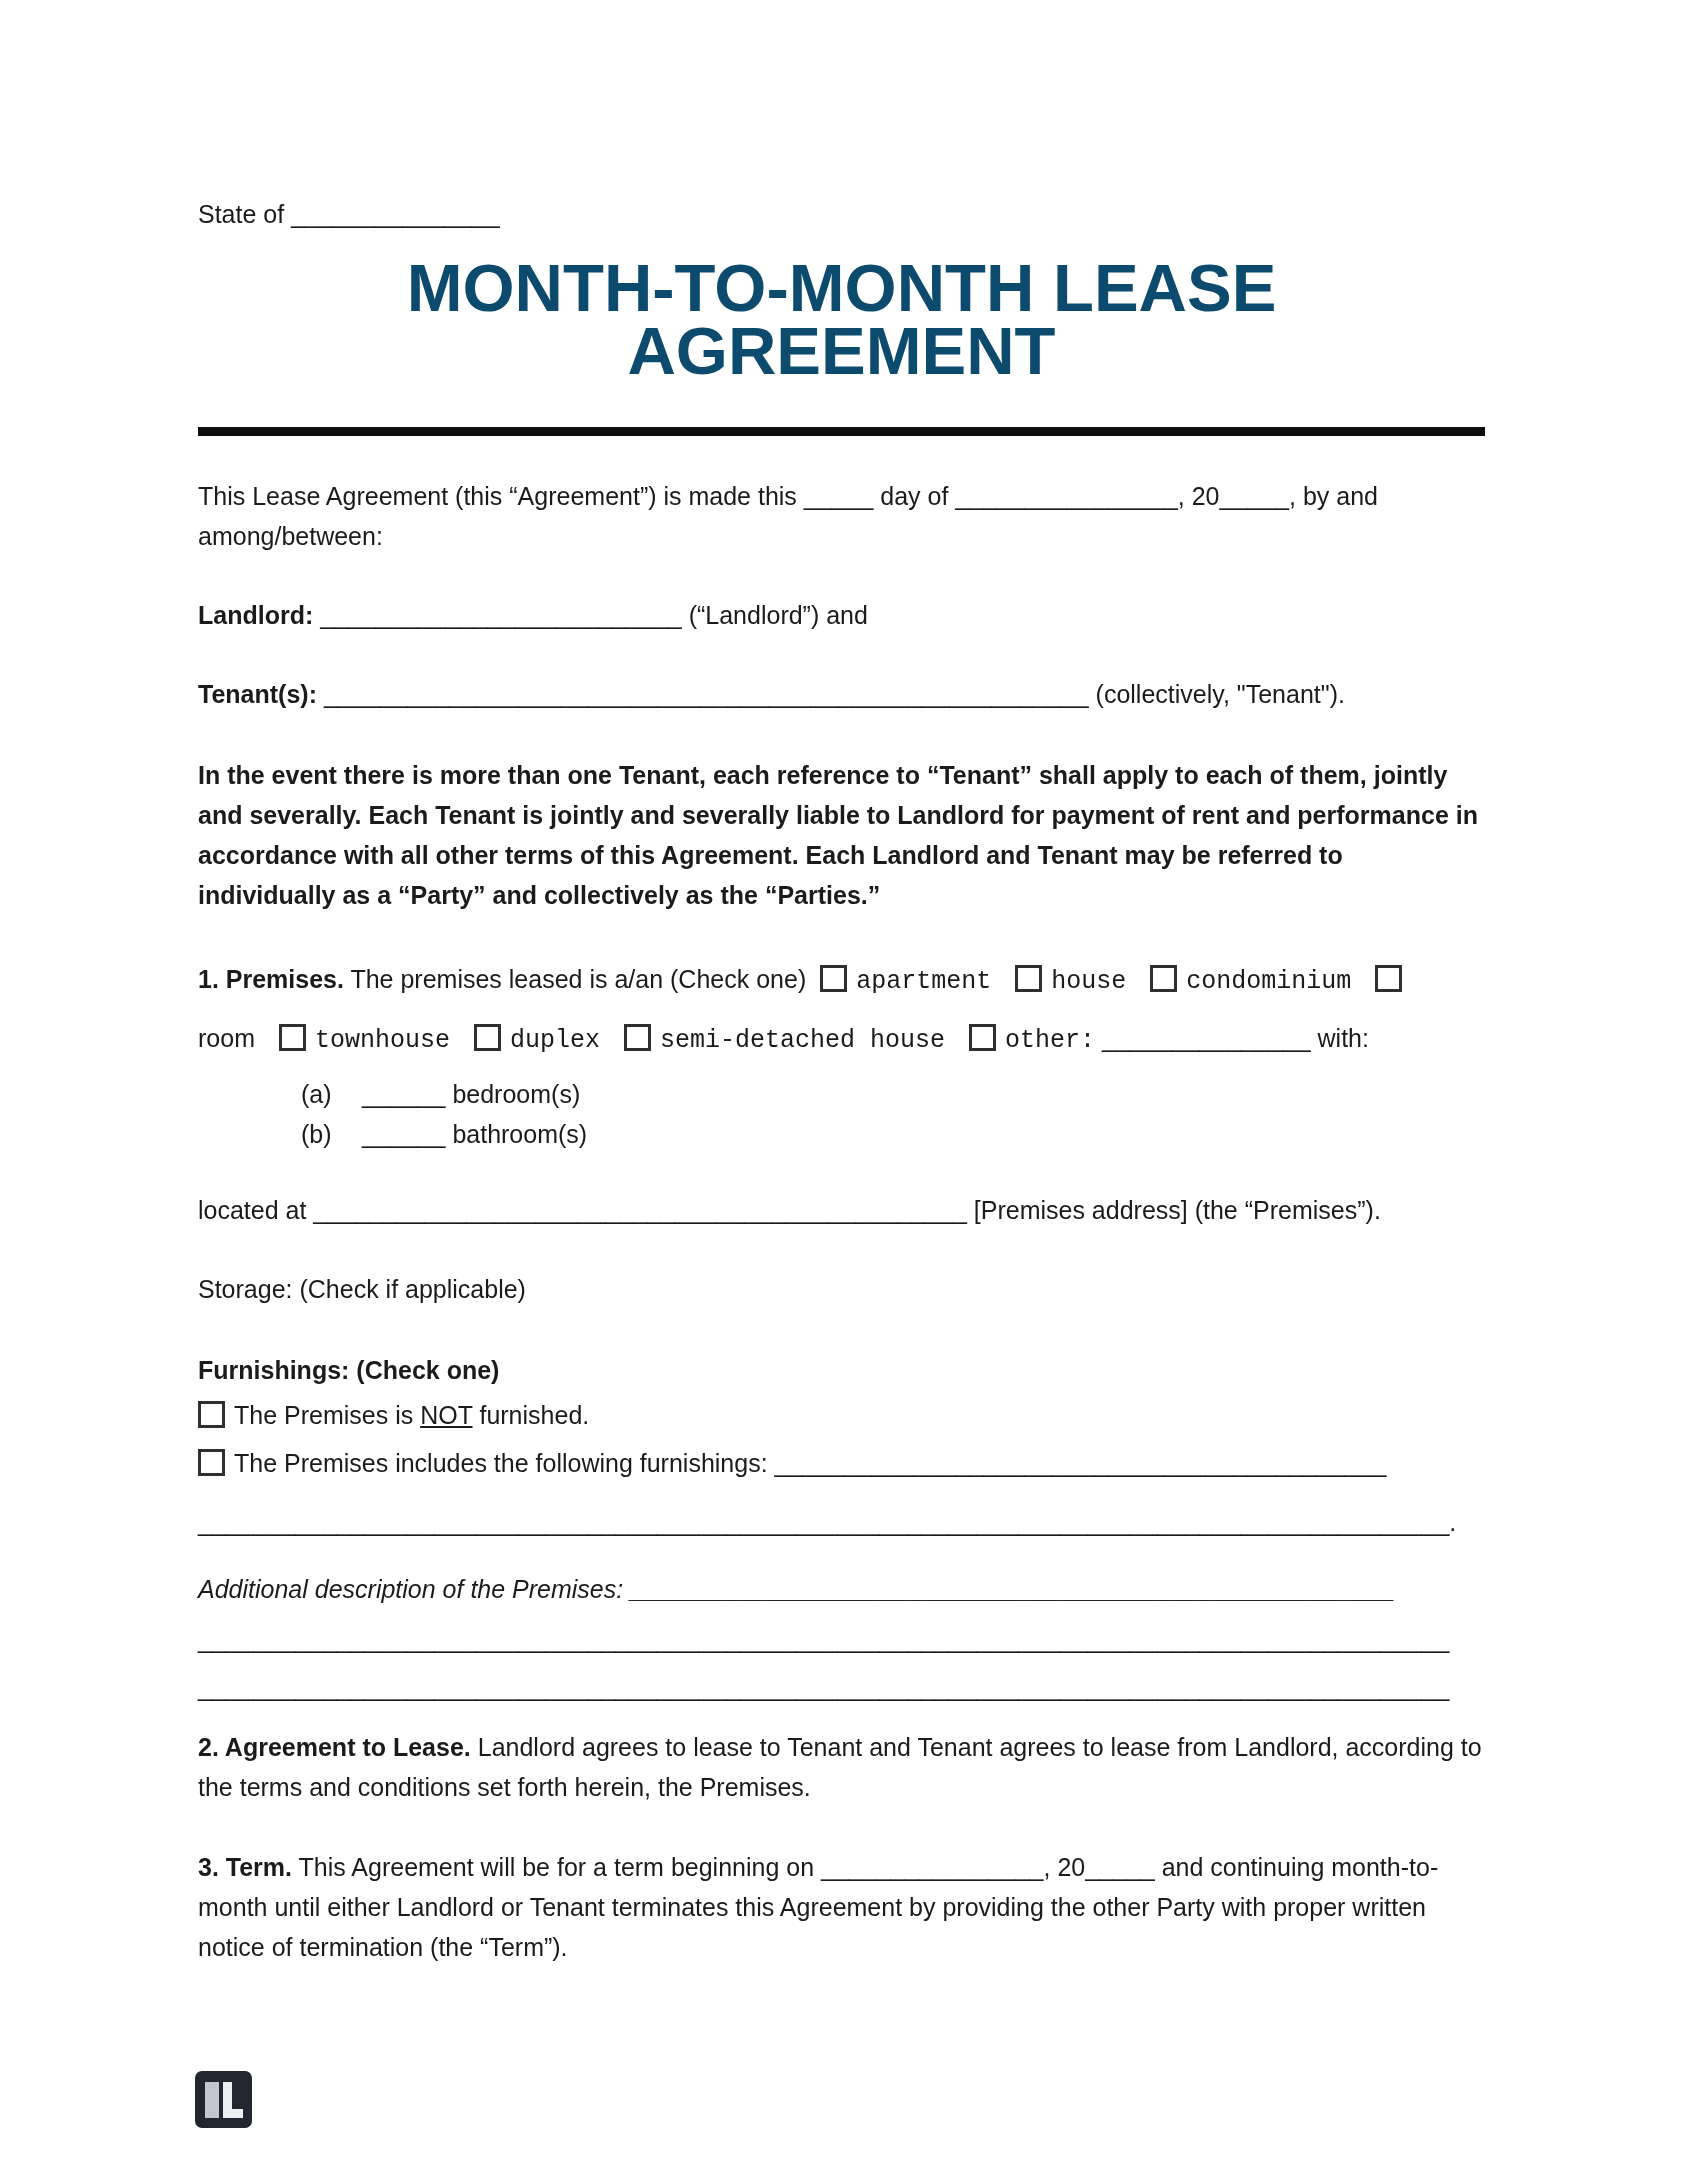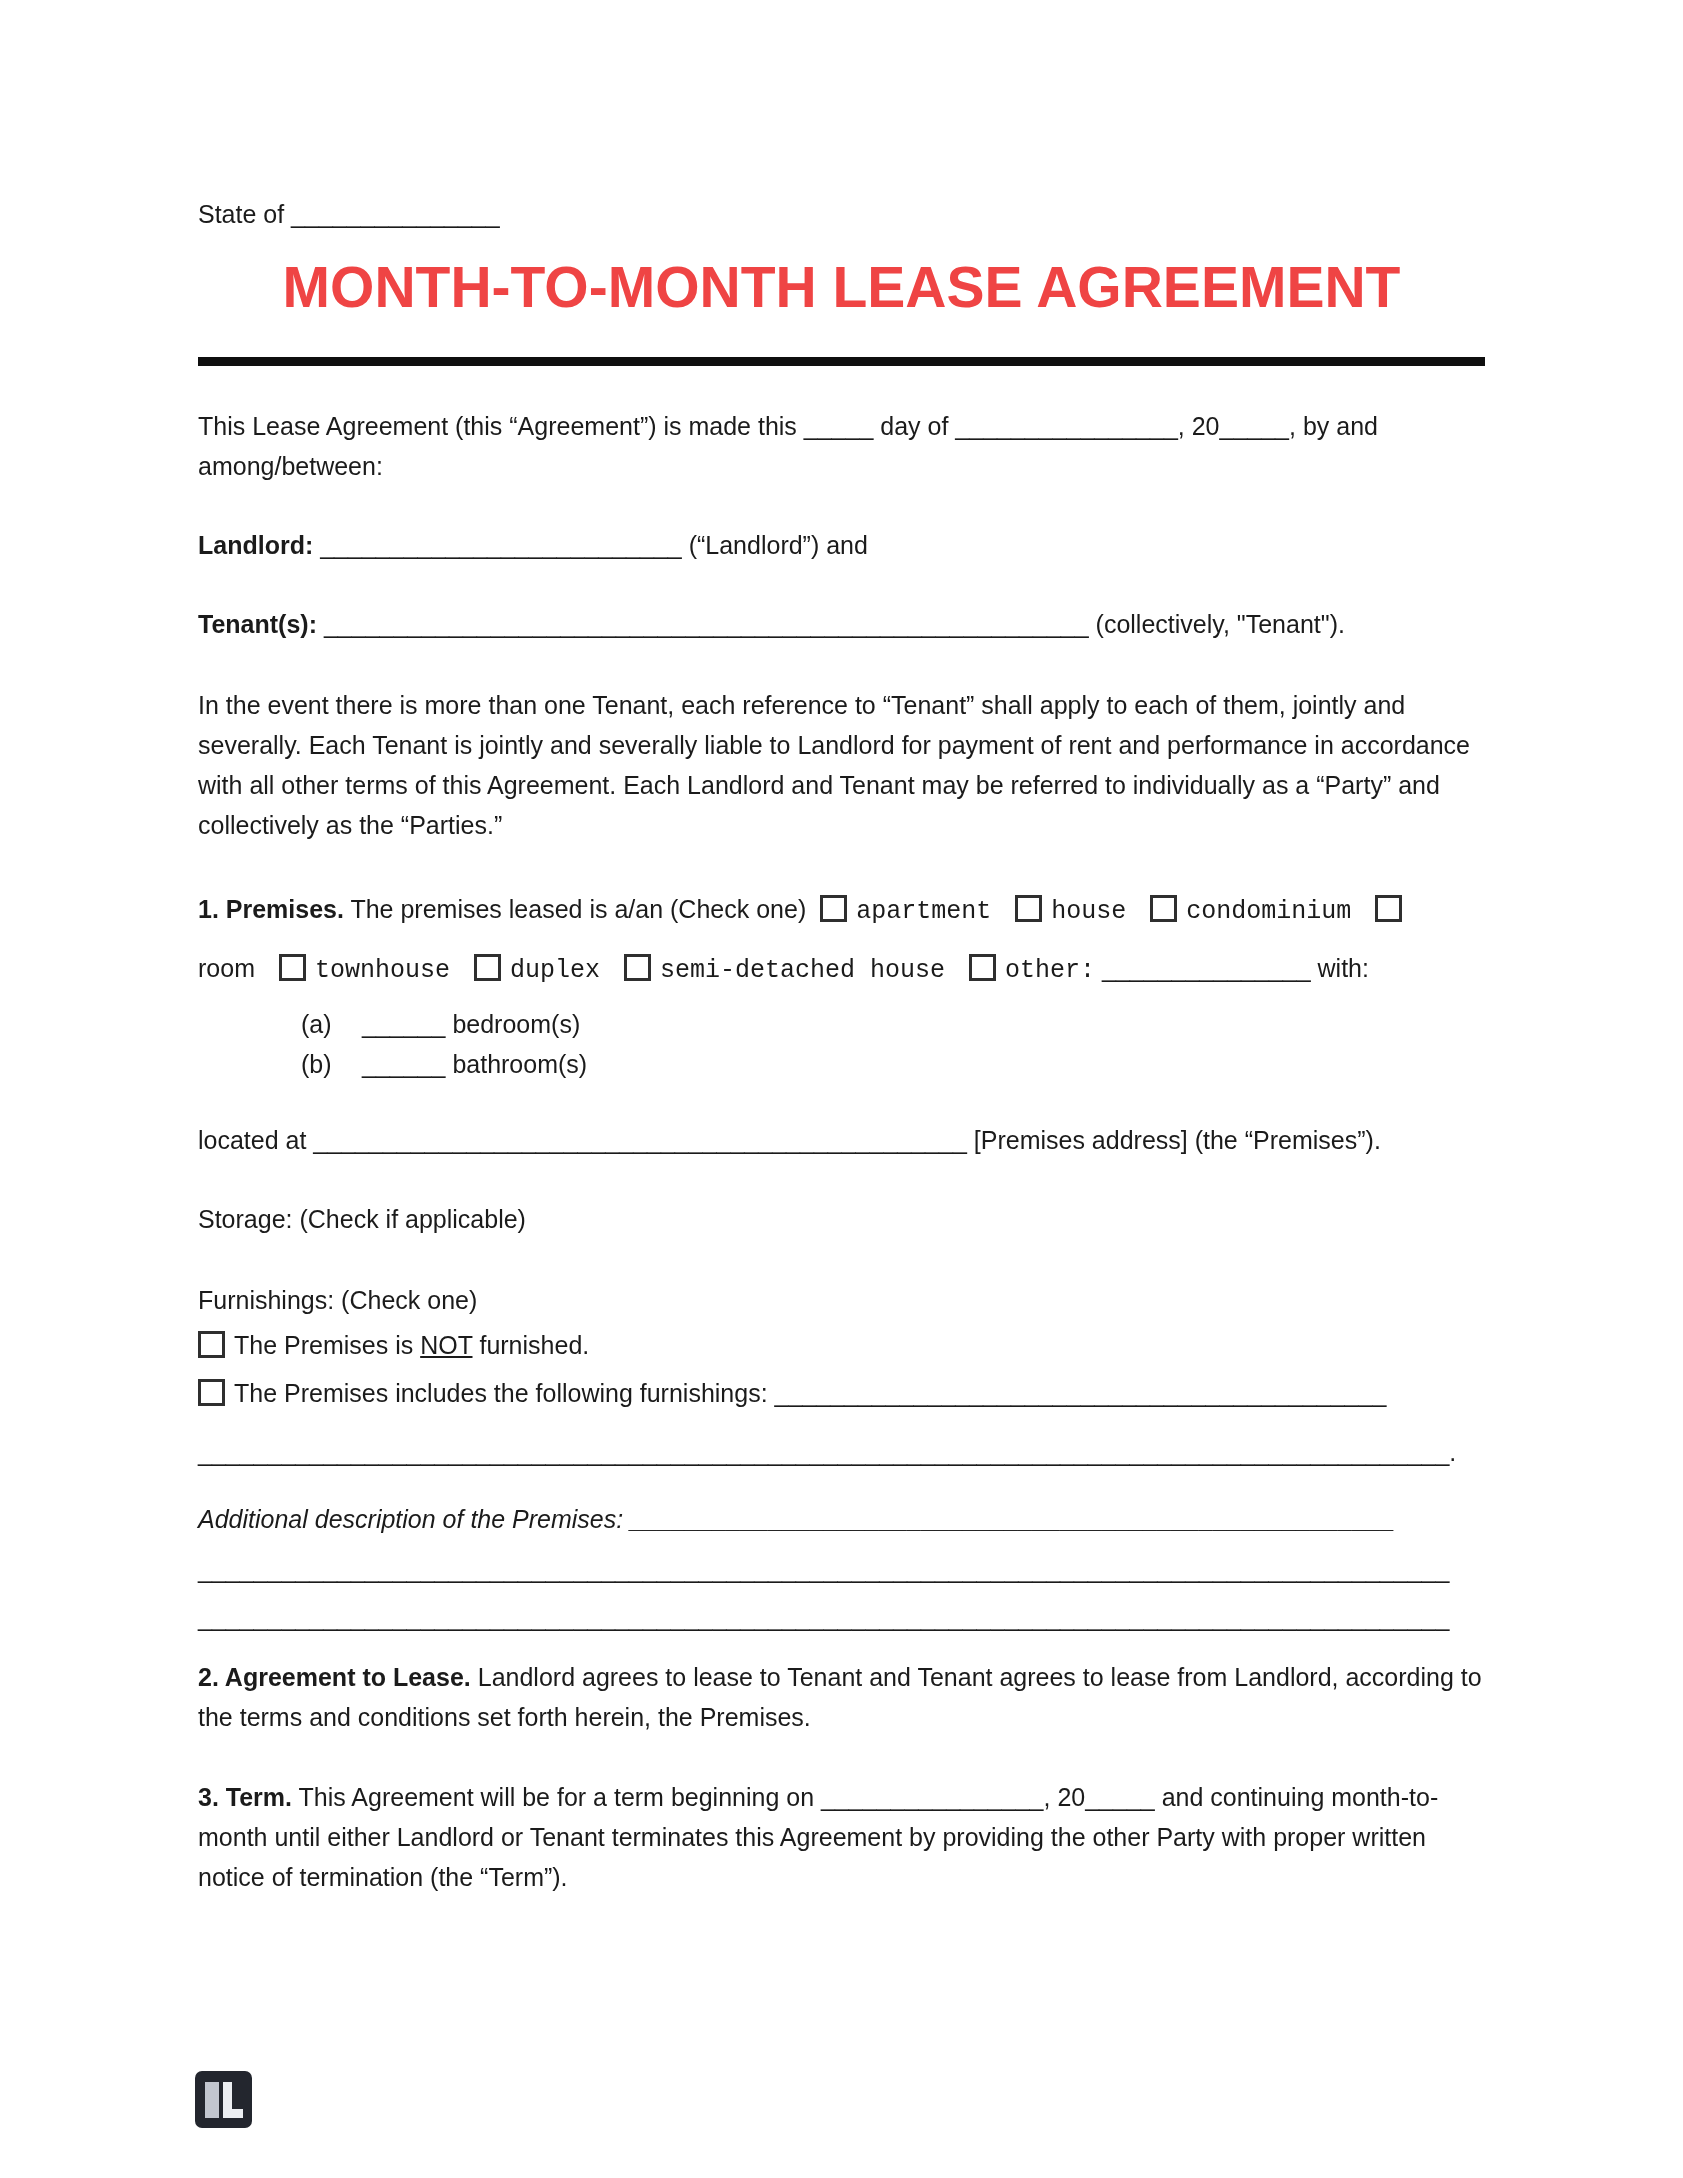--- a/index.html
+++ b/index.html
@@ -16,25 +16,25 @@
     color:#1b1b1b;
     overflow:hidden;
     overflow-wrap:break-word;
   }
   p { margin:0; }
   b { font-weight:700; }
   .u { text-decoration:underline; }
 
   .title {
     margin-top:22px;
-    font-size:57px;
+    font-size:67px;
     line-height:63px;
     font-weight:700;
     text-align:center;
-    color:#ef4444;
+    color:#0c4a6e;
   }
   .rule { height:9px; background:#0f0f0f; margin-top:12px; }
 
   .cb {
     display:inline-block;
     width:21px; height:21px;
     border:3px solid #2f2f2f;
     background:#fff;
     vertical-align:-4px;
   }
@@ -43,21 +43,21 @@
   .opt-first { margin-left:14px; }
   .solo-cb { margin-left:24px; }
   .cbline .cb { margin-right:9px; }
 
   .sublist { margin-top:13px; padding-left:103px; }
   .idx { display:inline-block; min-width:61px; }
   .parking-opt { margin-left:30px; }
 
   .mt40 { margin-top:40px; }
   .mt39 { margin-top:39px; }
-  .mt41 { margin-top:41px; }
+  .mt41 { margin-top:41px;font-weight:bold; }
   .mt44 { margin-top:44px; }
   .mt36 { margin-top:36px; }
   .mt27 { margin-top:27px;font-style:italic; }
   .mt20 { margin-top:20px; }
   .mt19 { margin-top:19px; }
   .mt16 { margin-top:16px; }
   .mt10 { margin-top:10px; }
   .mt8  { margin-top:8px; }
   .mt5  { margin-top:5px; }
   .mt0  { margin-top:0; }

